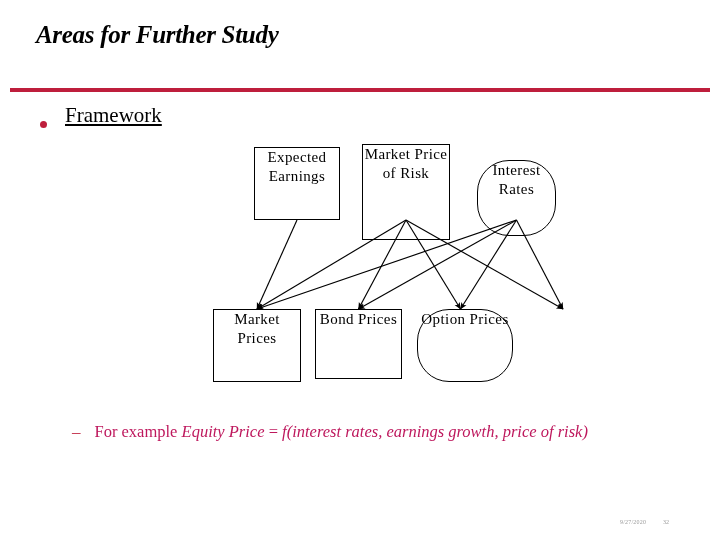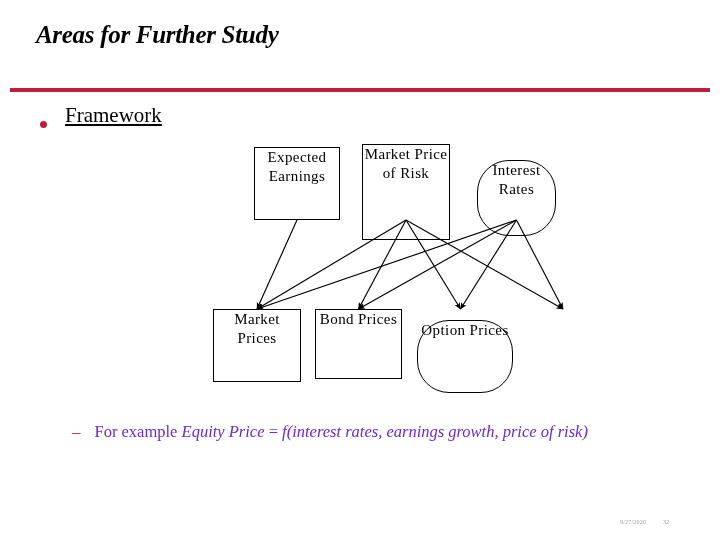--- a/index.html
+++ b/index.html
@@ -124,21 +124,21 @@
   #sub-bullet .dash {
     color: #be1e3c;
     font-size: 17px;
     line-height: 24px;
     margin-right: 14px;
     flex: 0 0 auto;
   }
   #sub-bullet .sub-text {
     font-size: 16.5px;
     line-height: 24px;
-    color: #6d28d9;
+    color: #be185d;
     white-space: nowrap;
   }
   #sub-bullet .sub-text .ital {
     font-style: italic;
   }
 
   
   #footer-date {
     position: absolute;
     left: 620px;
@@ -191,21 +191,21 @@
           <line x1="516.5" y1="220" x2="563" y2="309" marker-end="url(#arrowhead)"></line>
         </g>
     </svg>
   <div class="node-box" style="left: 254px; top: 147px; width: 86px; height: 73px;"><span class="node-label">Expected
 Earnings</span></div>
       <div class="node-box" style="left: 362px; top: 144px; width: 88px; height: 96px;"><span class="node-label">Market Price
 of Risk</span></div>
       <div class="node-box" style="left: 477px; top: 160px; width: 79px; height: 76px; border-radius: 32px;"><span class="node-label">Interest Rates</span></div>
       <div class="node-box" style="left: 213px; top: 309px; width: 88px; height: 73px;"><span class="node-label">Market Prices</span></div>
       <div class="node-box" style="left: 315px; top: 309px; width: 87px; height: 70px;"><span class="node-label">Bond Prices</span></div>
-      <div class="node-box" style="left: 417px; top: 320px; width: 96px; height: 73px; border-radius: 32px;"><span class="node-label">Option Prices</span></div>
+      <div class="node-box" style="left: 417px; top: 309px; width: 96px; height: 73px; border-radius: 32px;"><span class="node-label">Option Prices</span></div>
     </div>
 
   <div id="sub-bullet">
     <span class="dash">–</span>
     <span class="sub-text"><span>For example </span><span class="ital">Equity Price</span><span> = </span><span class="ital">f(interest rates, earnings growth, price of risk)</span></span>
   </div>
 
   <div id="footer-date">9/27/2020</div>
   <div id="footer-pagenum">32</div>
 

